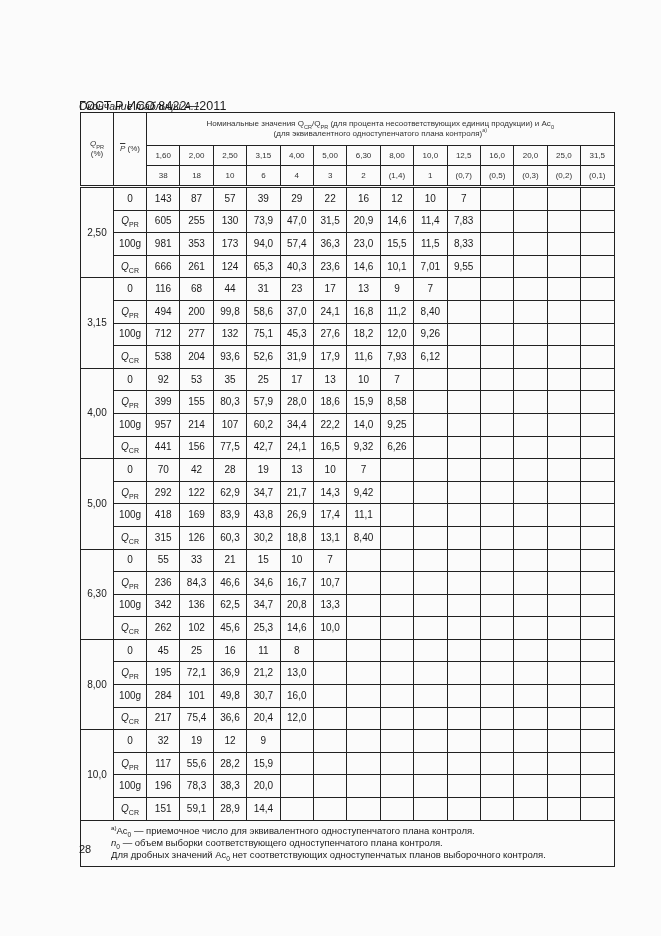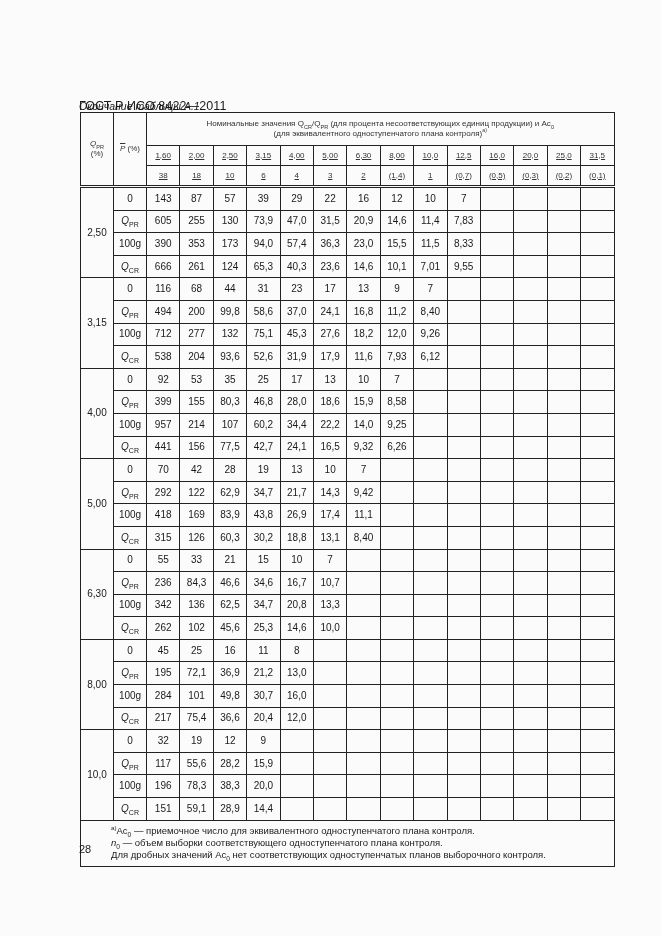--- a/index.html
+++ b/index.html
@@ -24,21 +24,21 @@
     width: 533px;
   }
   table.main td {
     border: 1px solid #222; padding: 0; text-align: center;
     font-size: 9.5px; line-height: 1; vertical-align: middle;
   }
   .hdr-title {
     height: 32px; font-size: 8px !important; line-height: 1.25 !important;
     color: #333;
   }
-  .hdr-val td, .hdr-ac td { height: 19px; font-size: 8px !important; color: #333; text-decoration: underline; }
+  .hdr-val td, .hdr-ac td { height: 19px; font-size: 8px !important; color: #333; }
   .hdr-ac td { border-bottom: 3px double #222 !important; }
   .hdr-q { font-size: 8px !important; color: #333; line-height: 1.2 !important; }
   .hdr-q, .hdr-p { border-bottom: 3px double #222 !important; }
   .hdr-p { font-size: 8px !important; color: #333; }
   .blk td { border-top: none; border-bottom: none; height: 21.6px; font-size: 10px !important; }
   .blk.first td { border-top: 1px solid #222; }
   .blk.last td { border-bottom: 1px solid #222; }
   td.qpr-cell { font-size: 10px !important; border-bottom: 1px solid #222 !important; border-top: 1px solid #222 !important; }
   sub { font-size: 70%; vertical-align: -3px; line-height: 0; }
   sup { font-size: 65%; vertical-align: 4px; line-height: 0; }
@@ -153,21 +153,21 @@
         <td>14,6</td>
         <td>11,4</td>
         <td>7,83</td>
         <td></td>
         <td></td>
         <td></td>
         <td></td>
       </tr>
       <tr class="blk">
         <td><span>100g</span></td>
-        <td>390</td>
+        <td>981</td>
         <td>353</td>
         <td>173</td>
         <td>94,0</td>
         <td>57,4</td>
         <td>36,3</td>
         <td>23,0</td>
         <td>15,5</td>
         <td>11,5</td>
         <td>8,33</td>
         <td></td>
@@ -277,21 +277,21 @@
         <td></td>
         <td></td>
         <td></td>
         <td></td>
       </tr>
       <tr class="blk">
         <td><span class="it">Q</span><sub>PR</sub></td>
         <td>399</td>
         <td>155</td>
         <td>80,3</td>
-        <td>46,8</td>
+        <td>57,9</td>
         <td>28,0</td>
         <td>18,6</td>
         <td>15,9</td>
         <td>8,58</td>
         <td></td>
         <td></td>
         <td></td>
         <td></td>
         <td></td>
         <td></td>

